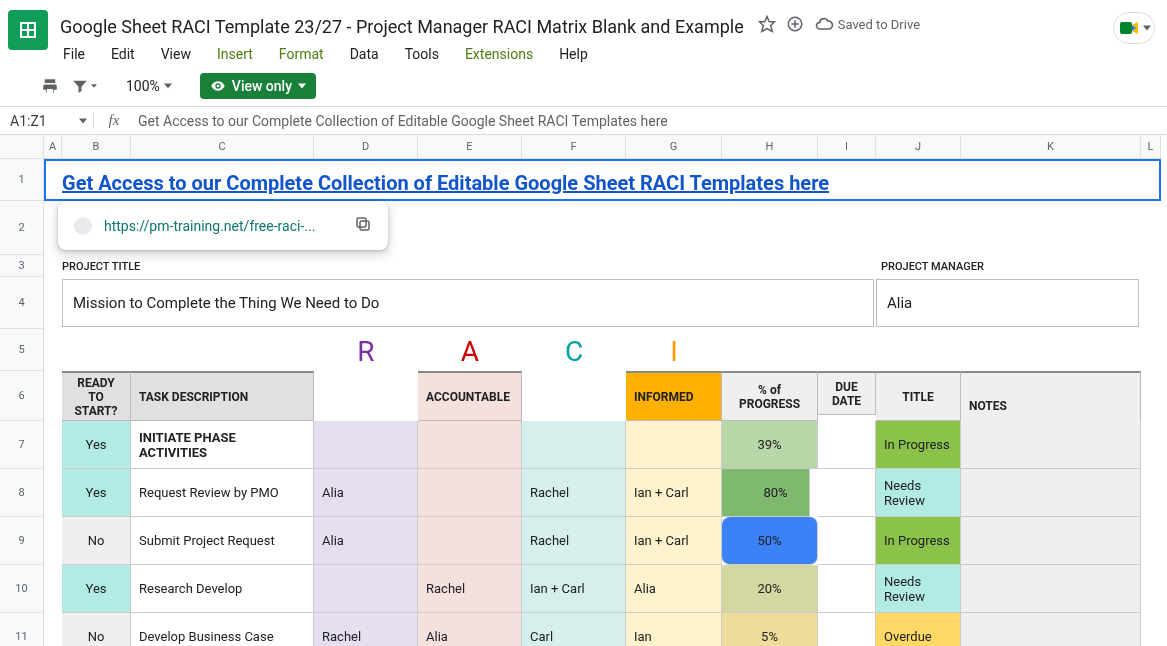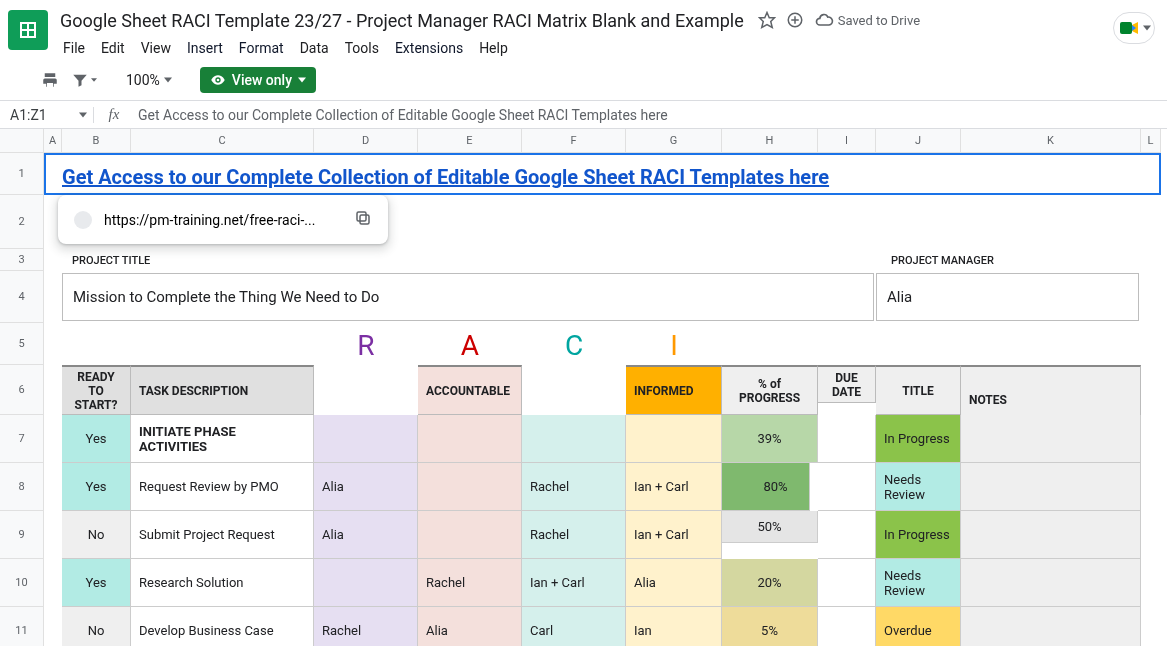--- a/index.html
+++ b/index.html
@@ -1,50 +1,50 @@
 <!DOCTYPE html>
 <html><head>
 <meta charset="utf-8">
 <style>
 * { box-sizing: border-box; margin: 0; padding: 0; }
 body { font-family: "Google Sans", Roboto, Arial, sans-serif; font-size: 13px; color: #202124; background: #fff; overflow: hidden; width: 1167px; height: 646px; }
 .titlebar { display: flex; align-items: flex-start; padding: 8px 12px 0 8px; }
 .docs-icon { width: 40px; height: 40px; background: #0f9d58; border-radius: 4px; display: flex; align-items: center; justify-content: center; margin-right: 8px; margin-top:2px;}
 .docs-icon svg { width: 24px; height: 24px; }
 .title-col { flex: 1; }
-.title-row { display: flex; align-items: center; height: 24px; }
+.title-row { display: flex; align-items: flex-start; height: 24px; margin-top: 6px; }
 .doc-title { font-size: 18px; color: #202124; padding: 2px 4px; }
 .title-icons { display: flex; align-items: center; gap: 10px; margin-left: 10px; color: #5f6368; }
 .title-icons span { display:flex; align-items:center; }
 .saved { display:flex; align-items:center; gap:4px; font-size:13px; color:#5f6368;}
-.menubar { display: flex; gap: 2px; margin-top: 4px; }
+.menubar { display: flex; gap: 12px; margin-top: 4px; }
 .menu-item { padding: 4px 7px; font-size: 14px; color: #202124; border-radius: 4px; cursor: pointer; }
-.menu-item.disabled { color: #0f172a; }
+.menu-item.disabled { color: #4d7c0f; }
 .meet-badge { width: 42px; height: 32px; border-radius: 20px; border:1px solid #dadce0; display:flex; align-items:center; justify-content:center; margin-top:4px;}
 .toolbar { display: flex; align-items: center; padding: 6px 12px 6px 36px; border-bottom: 1px solid #dadce0; gap: 6px; }
 .tb-btn { width: 28px; height: 28px; display:flex; align-items:center; justify-content:center; color:#5f6368; border-radius:4px; cursor:pointer;}
 .tb-sep { width:10px; }
 .zoom { display:flex; align-items:center; gap:4px; padding: 0 6px; font-size:14px; color:#202124;}
 .viewonly-btn { display:flex; align-items:center; gap:6px; background:#188038; color:#fff; padding: 5px 10px; border-radius:4px; font-size:14px; font-weight:500;}
 .formula-bar { display:flex; align-items:center; border-bottom: 1px solid #dadce0; height: 28px; }
 .name-box { width: 94px; border-right: 1px solid #dadce0; padding-left: 10px; font-size: 14px; color:#3c4043; display:flex; align-items:center; justify-content:space-between; padding-right:6px;}
 .fx { width: 40px; text-align:center; font-style: italic; color:#5f6368; font-family: serif; font-size:15px;}
 .formula-input { flex:1; color:#5f6368; font-size:14px; padding-left:4px;}
 .corner { width: 44px; height: 24px; background:#f8f9fa; border-right:1px solid #e0e0e0; border-bottom:1px solid #e0e0e0;}
 .col-headers { display:flex; height:24px; }
 .col-h { background:#f8f9fa; border-right:1px solid #e0e0e0; border-bottom:1px solid #e0e0e0; display:flex; align-items:center; justify-content:center; font-size:11px; color:#5f6368;}
 .row-headers { width:44px; }
 .row-h { background:#f8f9fa; border-right:1px solid #e0e0e0; border-bottom:1px solid #e0e0e0; display:flex; align-items:center; justify-content:center; font-size:11px; color:#5f6368;}
 .cells { position:relative; }
 .cell-link { color:#1155cc; text-decoration: underline; font-size: 20px; font-weight:700; padding:8px 0 0 0;}
 .link-card { position:absolute; top: 42px; left: 14px; background:#fff; border-radius:8px; box-shadow: 0 1px 3px rgba(60,64,67,.3), 0 4px 8px 3px rgba(60,64,67,.15); padding: 14px 16px; display:flex; align-items:center; gap:12px; width: 330px; z-index:10;}
 .link-card .favicon { width:18px; height:18px; border-radius:50%; background:#e8eaed;}
-.link-card a { color:#000000; font-size:14px; text-decoration:none; flex:1; white-space:nowrap; overflow:hidden; text-overflow:ellipsis;}
+.link-card a { color:#0f766e; font-size:14px; text-decoration:none; flex:1; white-space:nowrap; overflow:hidden; text-overflow:ellipsis;}
 .link-card .copy { color:#5f6368; cursor:pointer;}
-.section-label { font-size:11px; font-weight:500; color:#202124;margin-left:10px;}
+.section-label { font-size:11px; font-weight:500; color:#202124;}
 .proj-input { border:1px solid #bdbdbd; background:#fff; font-size:15px; padding: 14px 10px;}
 .raci-letter { font-size: 28px; font-weight:400; text-align:center;}
 .hdr-cell { font-weight:700; font-size:12px; padding: 6px 8px; display:flex; align-items:center;}
 .data-cell { font-size:13px; padding: 0 8px; display:flex; align-items:center;}
 </style>
 </head>
 <body>
 
 <div class="titlebar">
   <div class="docs-icon">
@@ -196,21 +196,21 @@
         <div class="proj-input" style="position: absolute; left: 832px; top: 120px; width: 263px; height: 48px; padding: 0px 10px; display: flex; align-items: center;">Alia</div>
         <div class="raci-letter" style="position: absolute; left: 270px; top: 176px; width: 104px; color: rgb(123, 47, 163);">R</div>
         <div class="raci-letter" style="position: absolute; left: 374px; top: 176px; width: 104px; color: rgb(204, 0, 0);">A</div>
         <div class="raci-letter" style="position: absolute; left: 478px; top: 176px; width: 104px; color: rgb(0, 165, 160);">C</div>
         <div class="raci-letter" style="position: absolute; left: 582px; top: 176px; width: 96px; color: rgb(255, 153, 0);">I</div>
         <div class="hdr-cell" style="position: absolute; left: 18px; top: 212px; width: 69px; height: 50px; background: rgb(224, 224, 224); border-top: 2px solid rgb(136, 136, 136); border-right: 1px solid rgb(187, 187, 187); border-bottom: 1px solid rgb(187, 187, 187); justify-content: center; text-align: center;">READY TO START?</div>
         <div class="hdr-cell" style="position: absolute; left: 87px; top: 212px; width: 183px; height: 50px; background: rgb(224, 224, 224); border-top: 2px solid rgb(136, 136, 136); border-right: 1px solid rgb(187, 187, 187); border-bottom: 1px solid rgb(187, 187, 187);">TASK DESCRIPTION</div>
         <div class="hdr-cell" style="position: absolute; left: 374px; top: 212px; width: 104px; height: 50px; background: rgb(244, 224, 220); border-top: 2px solid rgb(136, 136, 136); border-right: 1px solid rgb(187, 187, 187); border-bottom: 1px solid rgb(187, 187, 187);">ACCOUNTABLE</div>
         <div class="hdr-cell" style="position: absolute; left: 582px; top: 212px; width: 96px; height: 50px; background: rgb(255, 176, 0); border-top: 2px solid rgb(136, 136, 136); border-right: 1px solid rgb(187, 187, 187); border-bottom: 1px solid rgb(187, 187, 187);">INFORMED</div>
         <div class="hdr-cell" style="position: absolute; left: 678px; top: 212px; width: 96px; height: 50px; background: rgb(239, 239, 239); border-top: 2px solid rgb(136, 136, 136); border-right: 1px solid rgb(187, 187, 187); border-bottom: 1px solid rgb(187, 187, 187); justify-content: center; text-align: center;">% of PROGRESS</div>
-        <div class="hdr-cell" style="position: absolute; left: 774px; top: 212px; width: 58px; height: 38px; background: rgb(239, 239, 239); border-top: 2px solid rgb(136, 136, 136); border-right: 1px solid rgb(187, 187, 187); border-bottom: 1px solid rgb(187, 187, 187); justify-content: center; text-align: center;">DUE DATE</div>
+        <div class="hdr-cell" style="position: absolute; left: 774px; top: 212px; width: 58px; height: 44px; background: rgb(239, 239, 239); border-top: 2px solid rgb(136, 136, 136); border-right: 1px solid rgb(187, 187, 187); border-bottom: 1px solid rgb(187, 187, 187); justify-content: center; text-align: center;">DUE DATE</div>
         <div class="hdr-cell" style="position: absolute; left: 832px; top: 212px; width: 85px; height: 50px; background: rgb(239, 239, 239); border-top: 2px solid rgb(136, 136, 136); border-right: 1px solid rgb(187, 187, 187); border-bottom: 1px solid rgb(187, 187, 187); justify-content: center; text-align: center;">TITLE</div>
         <div class="hdr-cell" style="position: absolute; left: 917px; top: 212px; width: 180px; height: 68px; background: rgb(239, 239, 239); border-top: 2px solid rgb(136, 136, 136); border-right: 1px solid rgb(187, 187, 187); border-bottom: 1px solid rgb(187, 187, 187);">NOTES</div>
         <div class="data-cell" style="position: absolute; left: 18px; top: 262px; width: 69px; height: 48px; background: rgb(178, 235, 228); border-right: 1px solid rgb(204, 204, 204); border-bottom: 1px solid rgb(204, 204, 204); justify-content: center;">Yes</div>
         <div class="data-cell" style="position: absolute; left: 87px; top: 262px; width: 183px; height: 48px; background: rgb(255, 255, 255); border-right: 1px solid rgb(204, 204, 204); border-bottom: 1px solid rgb(204, 204, 204); font-weight: 700;">INITIATE PHASE ACTIVITIES</div>
         <div class="data-cell" style="position: absolute; left: 270px; top: 262px; width: 104px; height: 48px; background: rgb(230, 223, 242); border-right: 1px solid rgb(204, 204, 204); border-bottom: 1px solid rgb(204, 204, 204);"></div>
         <div class="data-cell" style="position: absolute; left: 374px; top: 262px; width: 104px; height: 48px; background: rgb(244, 224, 220); border-right: 1px solid rgb(204, 204, 204); border-bottom: 1px solid rgb(204, 204, 204);"></div>
         <div class="data-cell" style="position: absolute; left: 478px; top: 262px; width: 104px; height: 48px; background: rgb(213, 240, 236); border-right: 1px solid rgb(204, 204, 204); border-bottom: 1px solid rgb(204, 204, 204);"></div>
         <div class="data-cell" style="position: absolute; left: 582px; top: 262px; width: 96px; height: 48px; background: rgb(255, 242, 204); border-right: 1px solid rgb(204, 204, 204); border-bottom: 1px solid rgb(204, 204, 204);"></div>
         <div class="data-cell" style="position: absolute; left: 678px; top: 262px; width: 96px; height: 48px; background: rgb(183, 215, 168); border-right: 1px solid rgb(204, 204, 204); border-bottom: 1px solid rgb(204, 204, 204); justify-content: center;">39%</div>
         <div class="data-cell" style="position: absolute; left: 774px; top: 262px; width: 58px; height: 48px; background: rgb(255, 255, 255); border-right: 1px solid rgb(204, 204, 204); border-bottom: 1px solid rgb(204, 204, 204);"></div>
@@ -225,26 +225,26 @@
         <div class="data-cell" style="position: absolute; left: 678px; top: 310px; width: 88px; height: 48px; background: rgb(127, 185, 110); border-right: 1px solid rgb(204, 204, 204); border-bottom: 1px solid rgb(204, 204, 204); justify-content: center; padding-left: 28px;">80%</div>
         <div class="data-cell" style="position: absolute; left: 774px; top: 310px; width: 58px; height: 48px; background: rgb(255, 255, 255); border-right: 1px solid rgb(204, 204, 204); border-bottom: 1px solid rgb(204, 204, 204);"></div>
         <div class="data-cell" style="position: absolute; left: 832px; top: 310px; width: 85px; height: 48px; background: rgb(178, 235, 228); border-right: 1px solid rgb(204, 204, 204); border-bottom: 1px solid rgb(204, 204, 204);">Needs Review</div>
         <div class="data-cell" style="position: absolute; left: 917px; top: 310px; width: 180px; height: 48px; background: rgb(239, 239, 239); border-right: 1px solid rgb(204, 204, 204); border-bottom: 1px solid rgb(204, 204, 204);"></div>
         <div class="data-cell" style="position: absolute; left: 18px; top: 358px; width: 69px; height: 48px; background: rgb(239, 239, 239); border-right: 1px solid rgb(204, 204, 204); border-bottom: 1px solid rgb(204, 204, 204); justify-content: center;">No</div>
         <div class="data-cell" style="position: absolute; left: 87px; top: 358px; width: 183px; height: 48px; background: rgb(255, 255, 255); border-right: 1px solid rgb(204, 204, 204); border-bottom: 1px solid rgb(204, 204, 204);">Submit Project Request</div>
         <div class="data-cell" style="position: absolute; left: 270px; top: 358px; width: 104px; height: 48px; background: rgb(230, 223, 242); border-right: 1px solid rgb(204, 204, 204); border-bottom: 1px solid rgb(204, 204, 204);">Alia</div>
         <div class="data-cell" style="position: absolute; left: 374px; top: 358px; width: 104px; height: 48px; background: rgb(244, 224, 220); border-right: 1px solid rgb(204, 204, 204); border-bottom: 1px solid rgb(204, 204, 204);"></div>
         <div class="data-cell" style="position: absolute; left: 478px; top: 358px; width: 104px; height: 48px; background: rgb(213, 240, 236); border-right: 1px solid rgb(204, 204, 204); border-bottom: 1px solid rgb(204, 204, 204);">Rachel</div>
         <div class="data-cell" style="position: absolute; left: 582px; top: 358px; width: 96px; height: 48px; background: rgb(255, 242, 204); border-right: 1px solid rgb(204, 204, 204); border-bottom: 1px solid rgb(204, 204, 204);">Ian + Carl</div>
-        <div class="data-cell" style="position: absolute; left: 678px; top: 358px; width: 96px; height: 32px; background: #e5e5e5; border-right: 1px solid rgb(204, 204, 204); border-bottom: 1px solid rgb(204, 204, 204); justify-content: center;">50%</div>
+        <div class="data-cell" style="position: absolute; left: 678px; top: 358px; width: 96px; height: 48px; background: #3b82f6; border-right: 1px solid rgb(204, 204, 204); border-bottom: 1px solid rgb(204, 204, 204); justify-content: center; border-radius: 8px;">50%</div>
         <div class="data-cell" style="position: absolute; left: 774px; top: 358px; width: 58px; height: 48px; background: rgb(255, 255, 255); border-right: 1px solid rgb(204, 204, 204); border-bottom: 1px solid rgb(204, 204, 204);"></div>
         <div class="data-cell" style="position: absolute; left: 832px; top: 358px; width: 85px; height: 48px; background: rgb(139, 195, 74); border-right: 1px solid rgb(204, 204, 204); border-bottom: 1px solid rgb(204, 204, 204);">In Progress</div>
         <div class="data-cell" style="position: absolute; left: 917px; top: 358px; width: 180px; height: 48px; background: rgb(239, 239, 239); border-right: 1px solid rgb(204, 204, 204); border-bottom: 1px solid rgb(204, 204, 204);"></div>
         <div class="data-cell" style="position: absolute; left: 18px; top: 406px; width: 69px; height: 48px; background: rgb(178, 235, 228); border-right: 1px solid rgb(204, 204, 204); border-bottom: 1px solid rgb(204, 204, 204); justify-content: center;">Yes</div>
-        <div class="data-cell" style="position: absolute; left: 87px; top: 406px; width: 183px; height: 48px; background: rgb(255, 255, 255); border-right: 1px solid rgb(204, 204, 204); border-bottom: 1px solid rgb(204, 204, 204);">Research Solution</div>
+        <div class="data-cell" style="position: absolute; left: 87px; top: 406px; width: 183px; height: 48px; background: rgb(255, 255, 255); border-right: 1px solid rgb(204, 204, 204); border-bottom: 1px solid rgb(204, 204, 204);">Research Develop</div>
         <div class="data-cell" style="position: absolute; left: 270px; top: 406px; width: 104px; height: 48px; background: rgb(230, 223, 242); border-right: 1px solid rgb(204, 204, 204); border-bottom: 1px solid rgb(204, 204, 204);"></div>
         <div class="data-cell" style="position: absolute; left: 374px; top: 406px; width: 104px; height: 48px; background: rgb(244, 224, 220); border-right: 1px solid rgb(204, 204, 204); border-bottom: 1px solid rgb(204, 204, 204);">Rachel</div>
         <div class="data-cell" style="position: absolute; left: 478px; top: 406px; width: 104px; height: 48px; background: rgb(213, 240, 236); border-right: 1px solid rgb(204, 204, 204); border-bottom: 1px solid rgb(204, 204, 204);">Ian + Carl</div>
         <div class="data-cell" style="position: absolute; left: 582px; top: 406px; width: 96px; height: 48px; background: rgb(255, 242, 204); border-right: 1px solid rgb(204, 204, 204); border-bottom: 1px solid rgb(204, 204, 204);">Alia</div>
         <div class="data-cell" style="position: absolute; left: 678px; top: 406px; width: 96px; height: 48px; background: rgb(212, 215, 160); border-right: 1px solid rgb(204, 204, 204); border-bottom: 1px solid rgb(204, 204, 204); justify-content: center;">20%</div>
         <div class="data-cell" style="position: absolute; left: 774px; top: 406px; width: 58px; height: 48px; background: rgb(255, 255, 255); border-right: 1px solid rgb(204, 204, 204); border-bottom: 1px solid rgb(204, 204, 204);"></div>
         <div class="data-cell" style="position: absolute; left: 832px; top: 406px; width: 85px; height: 48px; background: rgb(178, 235, 228); border-right: 1px solid rgb(204, 204, 204); border-bottom: 1px solid rgb(204, 204, 204);">Needs Review</div>
         <div class="data-cell" style="position: absolute; left: 917px; top: 406px; width: 180px; height: 48px; background: rgb(239, 239, 239); border-right: 1px solid rgb(204, 204, 204); border-bottom: 1px solid rgb(204, 204, 204);"></div>
         <div class="data-cell" style="position: absolute; left: 18px; top: 454px; width: 69px; height: 48px; background: rgb(239, 239, 239); border-right: 1px solid rgb(204, 204, 204); border-bottom: 1px solid rgb(204, 204, 204); justify-content: center;">No</div>
         <div class="data-cell" style="position: absolute; left: 87px; top: 454px; width: 183px; height: 48px; background: rgb(255, 255, 255); border-right: 1px solid rgb(204, 204, 204); border-bottom: 1px solid rgb(204, 204, 204);">Develop Business Case</div>

